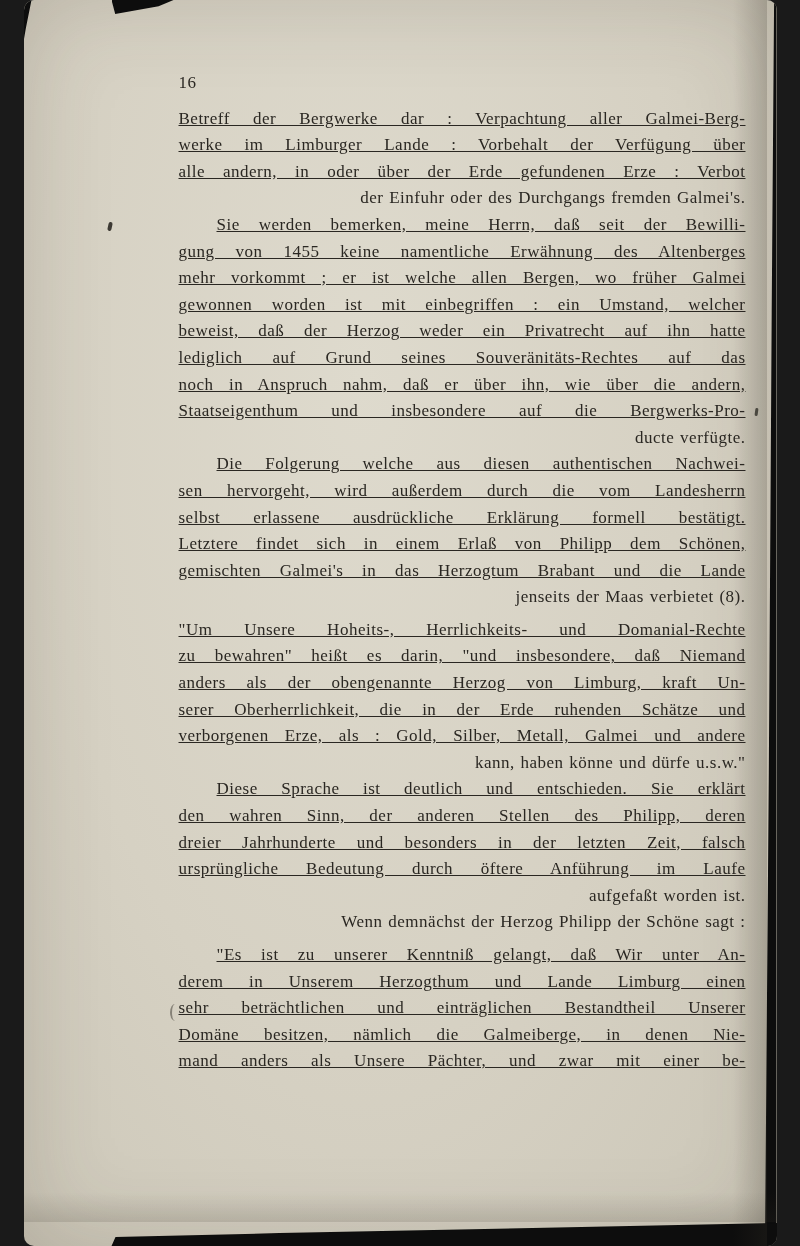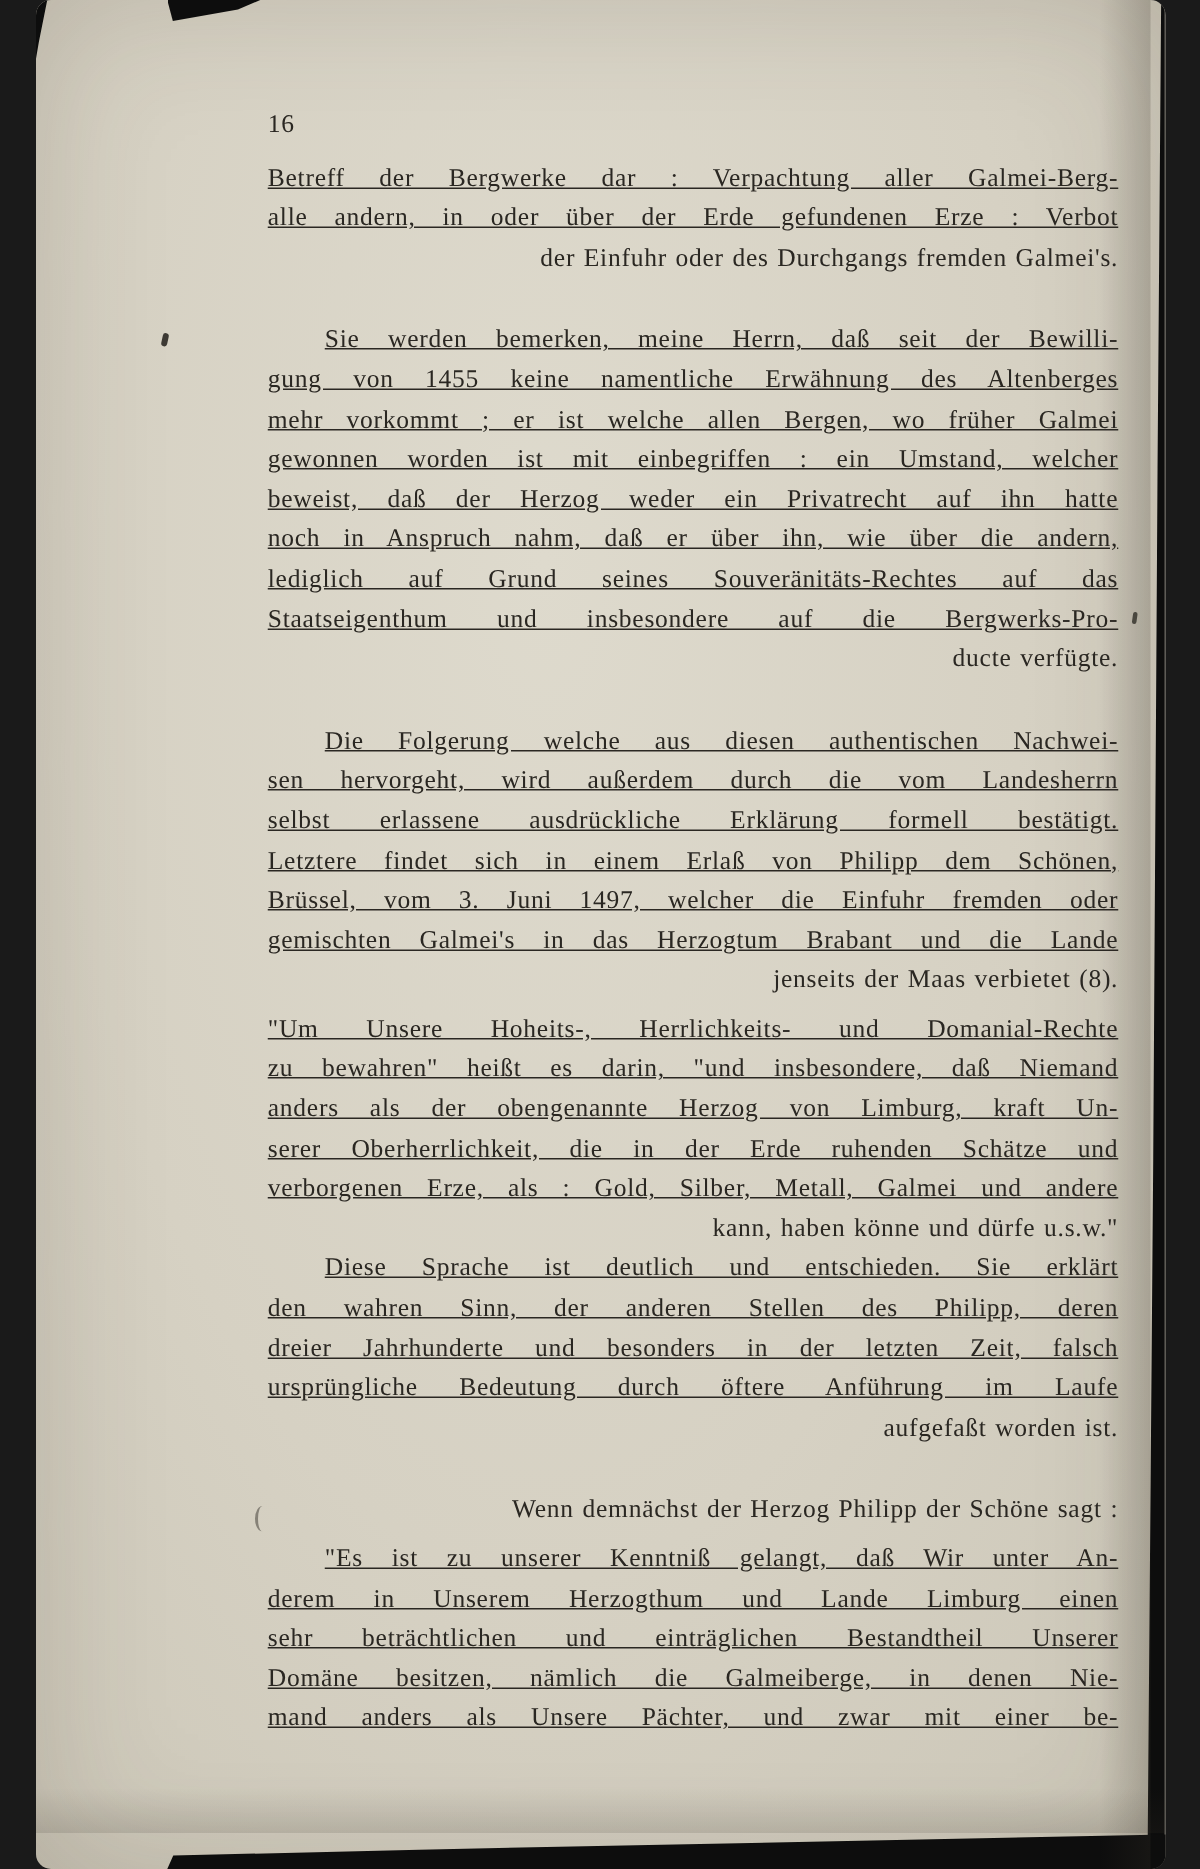--- a/index.html
+++ b/index.html
@@ -24,21 +24,21 @@
     font-size: 17px;
     line-height: 26.6px;
     letter-spacing: 0.5px;
     word-spacing: 1px;
   }
   .page-number {
     line-height: 26.6px;
     margin-bottom: 9px;
   }
   .para { margin: 0; }
-  .para.gap { margin-top: 28px; }
+  .para.gap { margin-top: 0; }
   .para.gap-sm { margin-top: 6px; }
   .line { text-align: right; white-space: normal; }
   .line.just { text-align: justify; text-align-last: justify; text-decoration: underline; }
   .line.ind { text-indent: 38px; }
 
   
   .artifact { position: absolute; background: #0d0d0d; }
   .art-top-left {
     left: 88px; top: 0; width: 62px; height: 14px;
     clip-path: polygon(0 0, 100% 0, 76% 45%, 6% 100%);
@@ -89,40 +89,40 @@
   <div class="shadow-bottom"></div>
   <div class="mark-apostrophe-left"></div>
   <div class="mark-apostrophe-right"></div>
   <div class="mark-paren"></div>
 
   <div class="textblock">
     <div class="page-number">16</div>
     <div>
         <div class="para">
           <div class="line just">Betreff der Bergwerke dar : Verpachtung aller Galmei-Berg-</div>
+          <div class="line just">werke im Limburger Lande : Vorbehalt der Verfügung über</div>
           <div class="line just">alle andern, in oder über der Erde gefundenen Erze : Verbot</div>
           <div class="line">der Einfuhr oder des Durchgangs fremden Galmei's.</div>
         </div>
         <div class="para gap">
           <div class="line just ind">Sie werden bemerken, meine Herrn, daß seit der Bewilli-</div>
           <div class="line just">gung von 1455 keine namentliche Erwähnung des Altenberges</div>
           <div class="line just">mehr vorkommt ; er ist welche allen Bergen, wo früher Galmei</div>
           <div class="line just">gewonnen worden ist mit einbegriffen : ein Umstand, welcher</div>
           <div class="line just">beweist, daß der Herzog weder ein Privatrecht auf ihn hatte</div>
+          <div class="line just">lediglich auf Grund seines Souveränitäts-Rechtes auf das</div>
           <div class="line just">noch in Anspruch nahm, daß er über ihn, wie über die andern,</div>
-          <div class="line just">lediglich auf Grund seines Souveränitäts-Rechtes auf das</div>
           <div class="line just">Staatseigenthum und insbesondere auf die Bergwerks-Pro-</div>
           <div class="line">ducte verfügte.</div>
         </div>
         <div class="para gap">
           <div class="line just ind">Die Folgerung welche aus diesen authentischen Nachwei-</div>
           <div class="line just">sen hervorgeht, wird außerdem durch die vom Landesherrn</div>
           <div class="line just">selbst erlassene ausdrückliche Erklärung formell bestätigt.</div>
           <div class="line just">Letztere findet sich in einem Erlaß von Philipp dem Schönen,</div>
-          <div class="line just">Brüssel, vom 3. Juni 1497, welcher die Einfuhr fremden oder</div>
           <div class="line just">gemischten Galmei's in das Herzogtum Brabant und die Lande</div>
           <div class="line">jenseits der Maas verbietet (8).</div>
         </div>
         <div class="para gap-sm">
           <div class="line just">"Um Unsere Hoheits-, Herrlichkeits- und Domanial-Rechte</div>
           <div class="line just">zu bewahren" heißt es darin, "und insbesondere, daß Niemand</div>
           <div class="line just">anders als der obengenannte Herzog von Limburg, kraft Un-</div>
           <div class="line just">serer Oberherrlichkeit, die in der Erde ruhenden Schätze und</div>
           <div class="line just">verborgenen Erze, als : Gold, Silber, Metall, Galmei und andere</div>
           <div class="line">kann, haben könne und dürfe u.s.w."</div>

